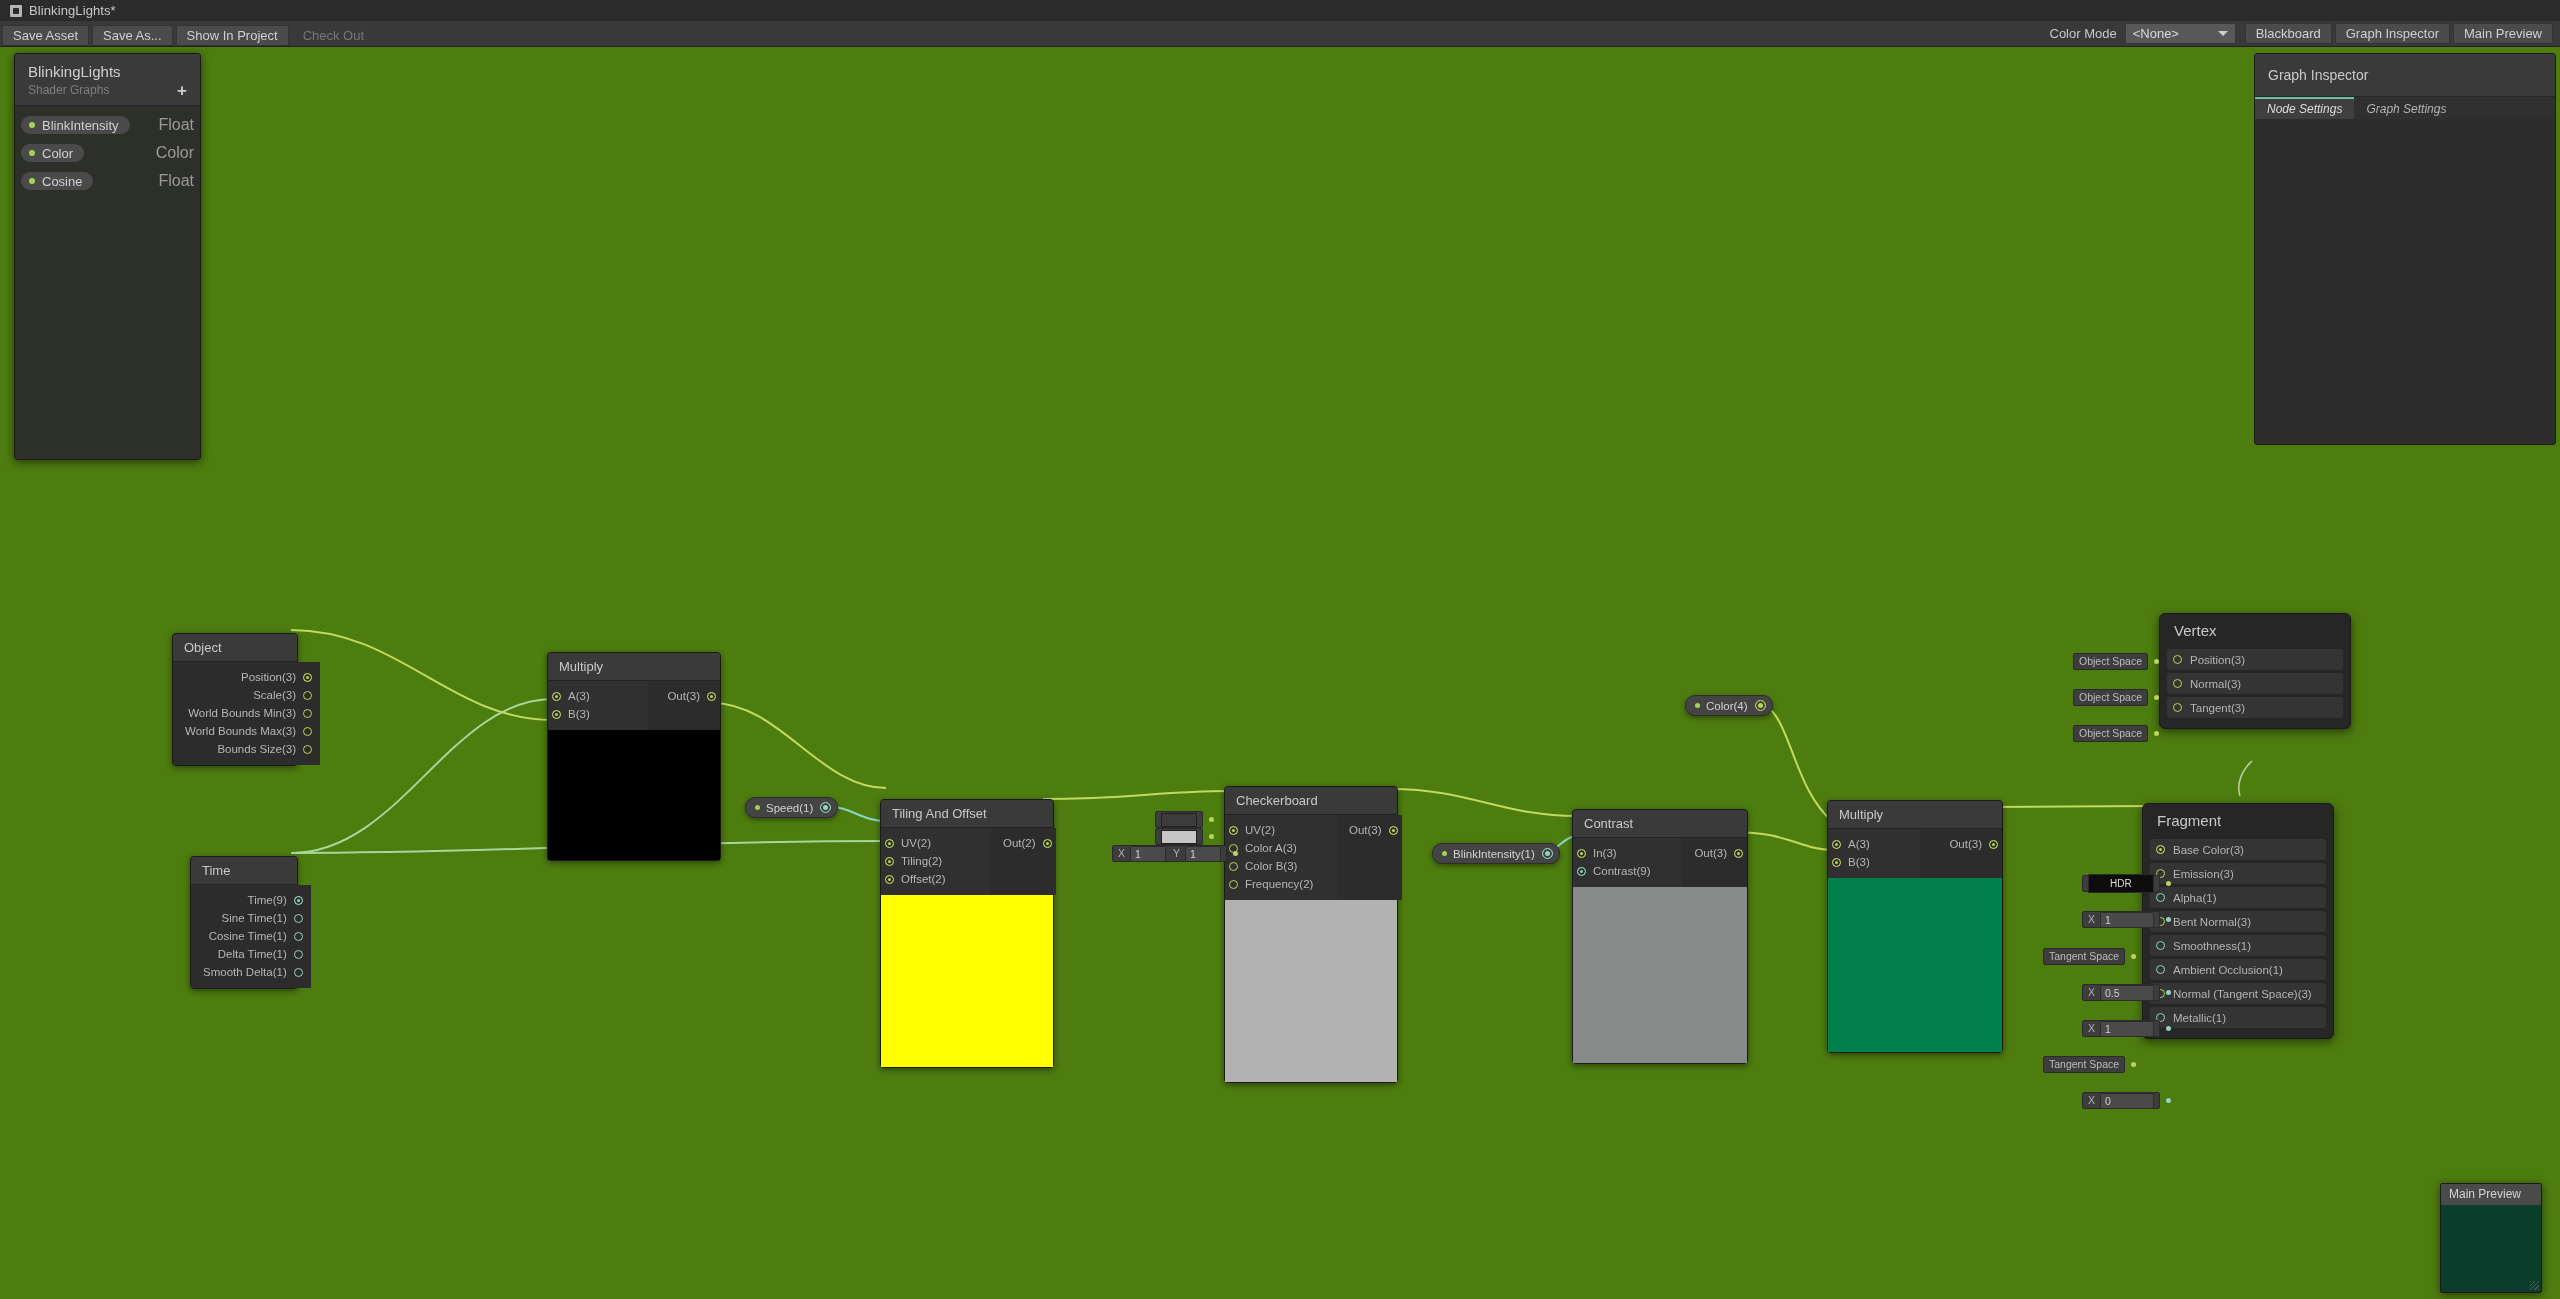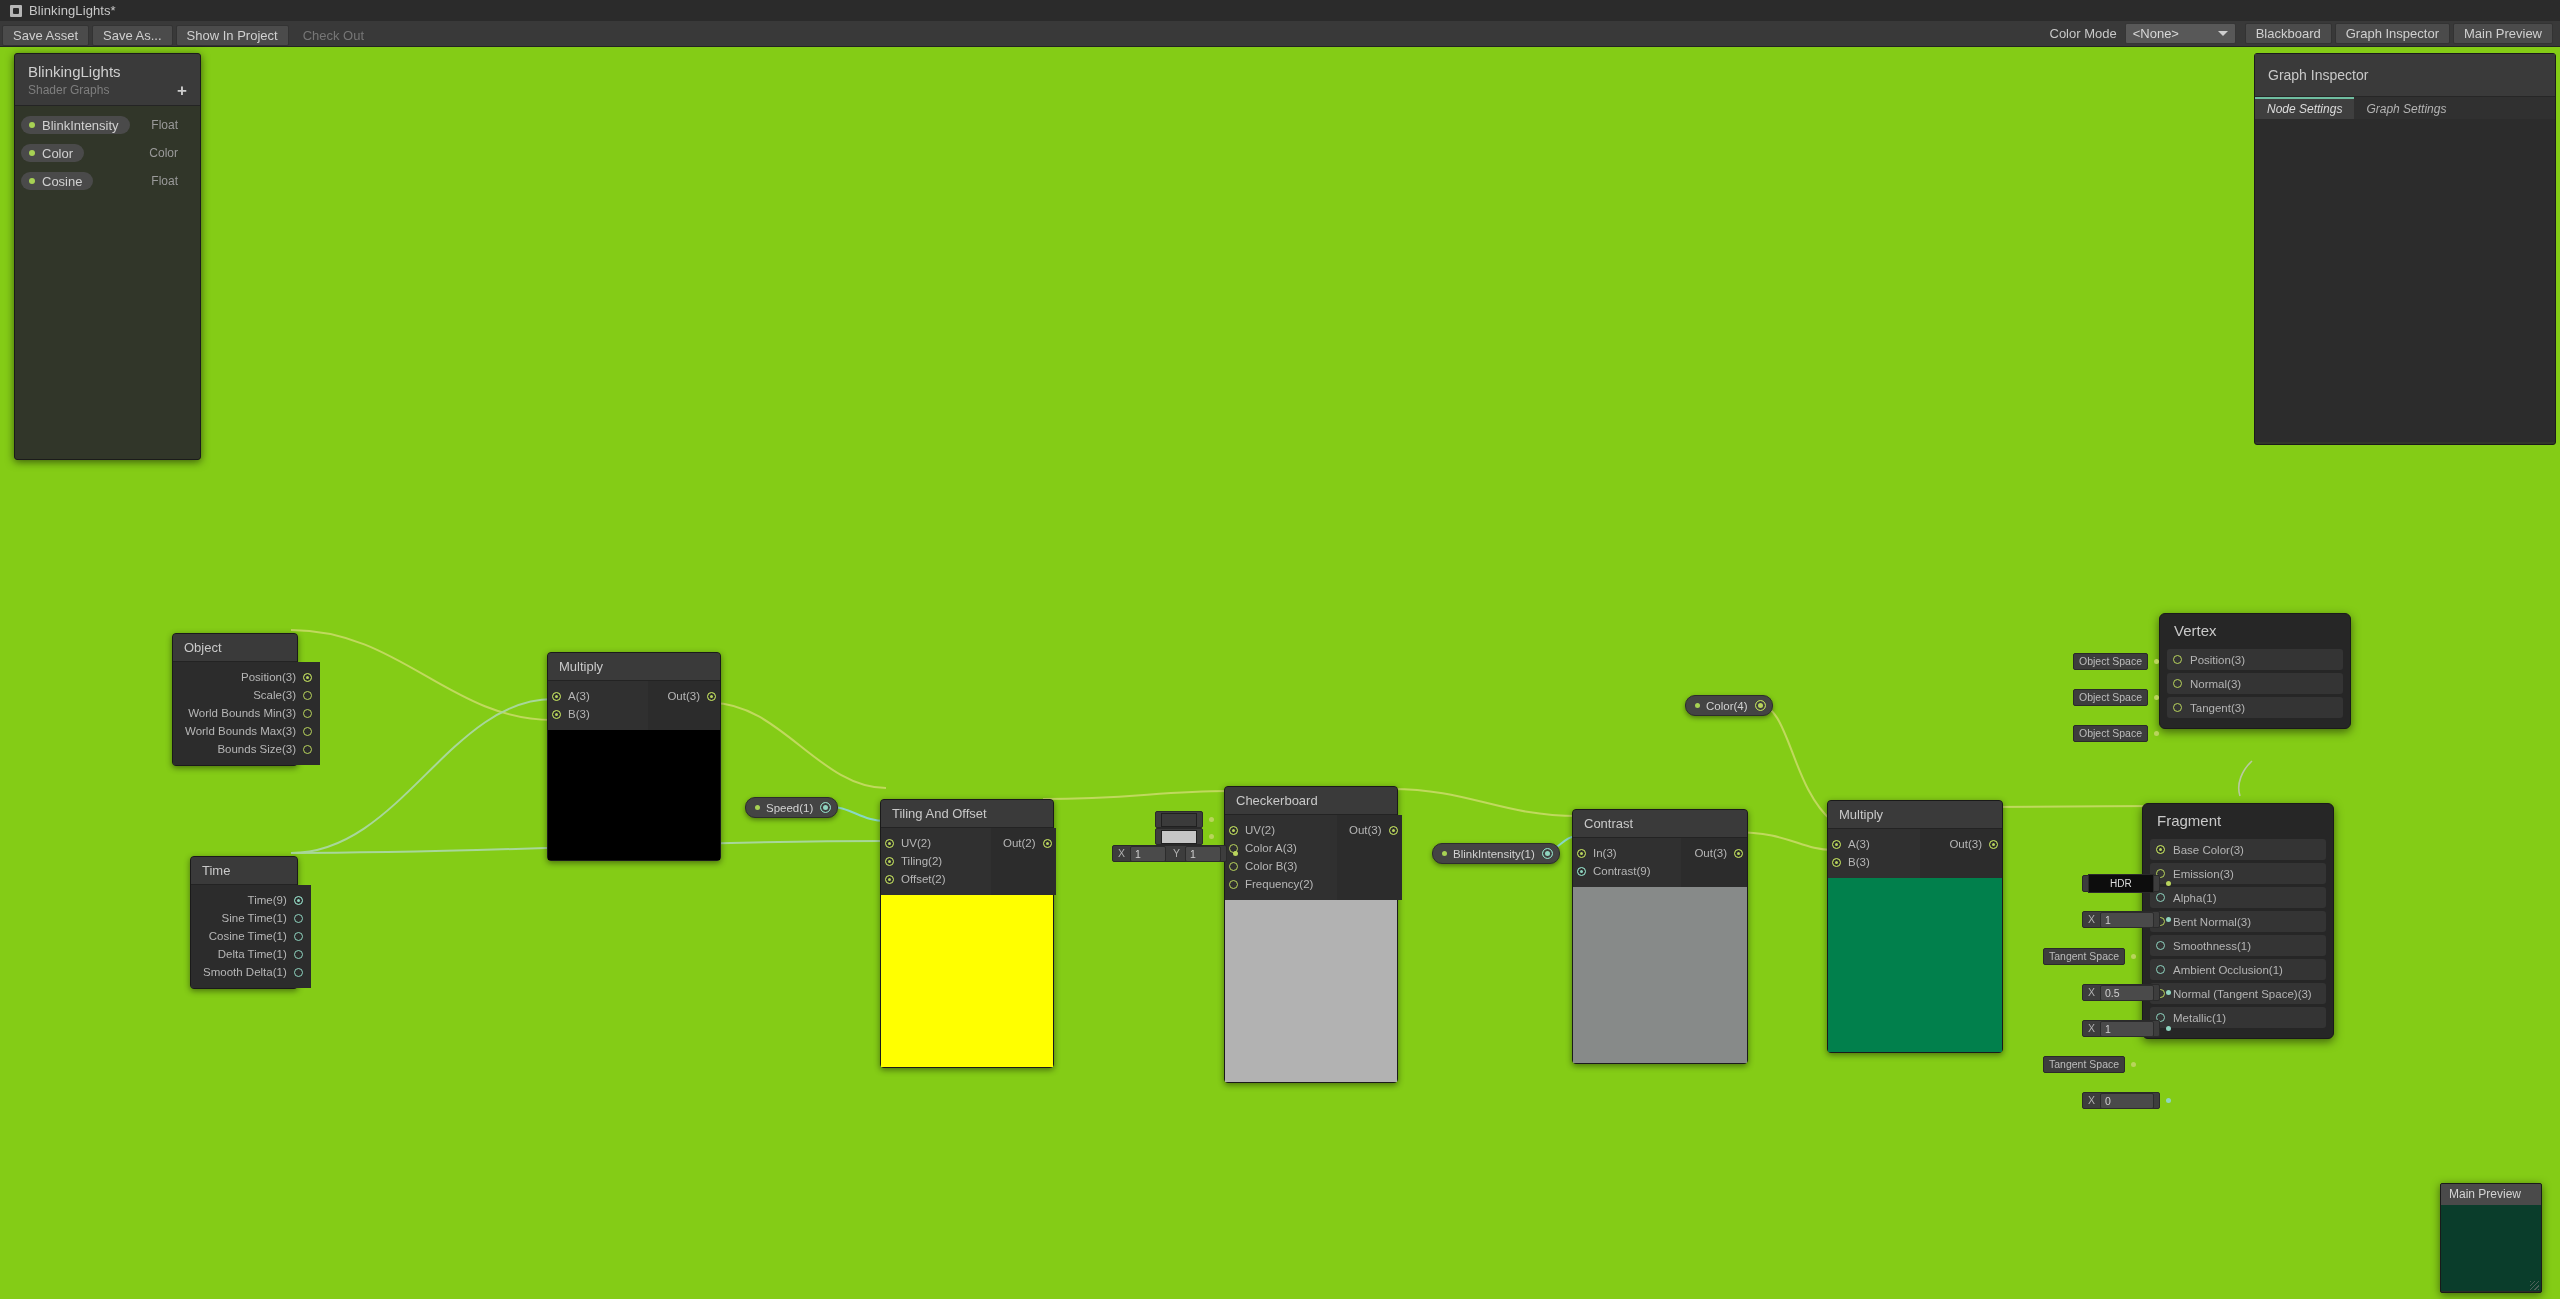--- a/index.html
+++ b/index.html
@@ -3,21 +3,21 @@
 <meta charset="utf-8">
 <style>
   html, body {
     margin: 0; padding: 0;
     background: #1e1e1e;
     width: 2560px; height: 1299px;
     overflow: hidden;
     font-family: "Liberation Sans", sans-serif;
     color: #c4c4c4;
   }
-  #root { position: relative; width: 2560px; height: 1299px; background: #84cc16; }
+  #root { position: relative; width: 2560px; height: 1299px; background: #4d7c0f; }
 
   
   .titlebar {
     position: absolute; left: 0; top: 0; width: 2560px; height: 21px;
     background: #2b2b2b; border-bottom: 1px solid #181818;
     display: flex; align-items: center;
   }
   .tb-icon {
     width: 12px; height: 12px; margin-left: 10px; margin-right: 7px;
     background: #b6b6b6; border-radius: 1px; position: relative;
@@ -62,21 +62,21 @@
   .bb-sub { font-size: 12px; color: #7e7e7e; }
   .bb-plus { color: #cdcdcd; font-size: 17px; line-height: 11px; font-weight: bold; }
   .bb-rows { padding: 8px 6px; }
   .bb-row { display: flex; align-items: center; height: 22px; margin-bottom: 6px; text-align: center; }
   .pill {
     display: inline-flex; align-items: center; height: 18px;
     background: #4a4a4a; border-radius: 9px; padding: 0 11px 0 8px;
     font-size: 13px; color: #d0d0d0;
   }
   .pill .dot { width: 6px; height: 6px; border-radius: 50%; background: #a7d154; margin-right: 7px; }
-  .bb-type { margin-left: auto; margin-right: 16px; font-size: 12px; color: #9a9a9a; }
+  .bb-type { margin-left: auto; font-size: 16px; color: #9a9a9a; }
 
   
   .inspector {
     position: absolute; right: 4px; top: 53px; width: 300px; height: 390px;
     background: #2c2c2cEE; border: 1px solid #1b1b1b; border-radius: 3px;
   }
   .insp-head { height: 42px; background: #3a3a3a; display: flex; align-items: center; padding-left: 13px; }
   .insp-title { font-size: 14px; color: #c9c9c9; }
   .insp-tabs { display: flex; height: 22px; background: #303030; border-top: 1px solid #262626; }
   .insp-tab {

